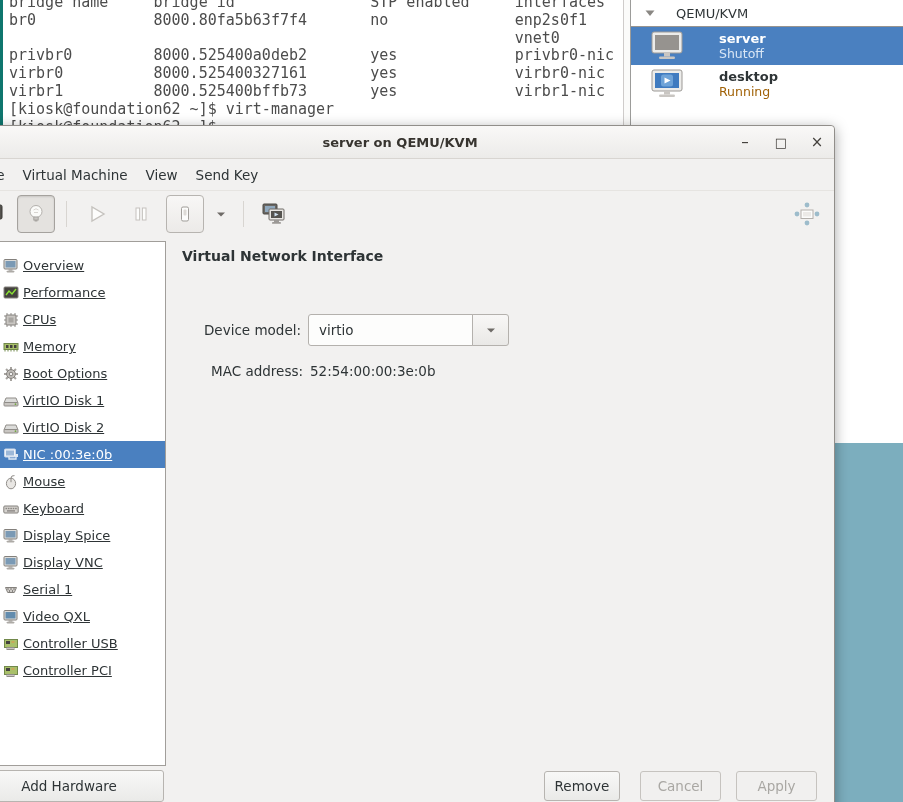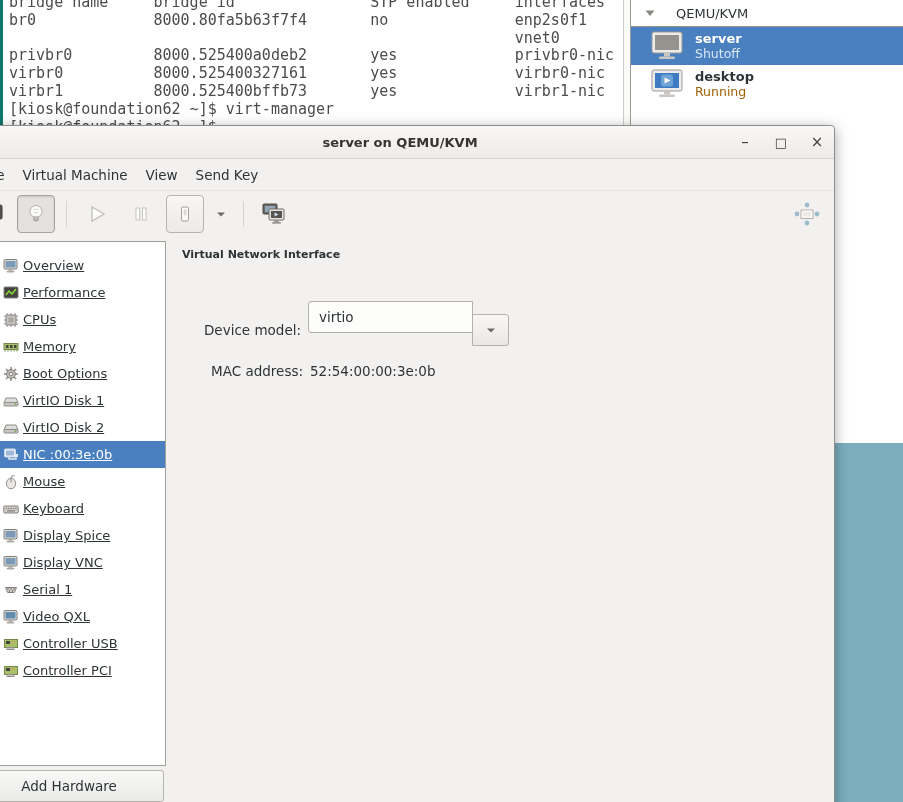--- a/index.html
+++ b/index.html
@@ -28,21 +28,21 @@
   }
 
   
   .vmm-main {
     position:absolute; left:630px; top:0; width:273px; height:443px;
     background:#ffffff; border-left:1px solid #9c9c9a;
   }
   .conn-row { height:27px; display:flex; align-items:center; padding-left:13px;
               border-bottom:1px solid #98948f;gap:10px; }
   .conn-row .expander { width:12px; height:12px; margin-right:10px; }
-  .vm-row { height:38px; display:flex; align-items:center; padding-left:18px; cursor:default; }
+  .vm-row { height:38px; display:flex; align-items:center; padding-left:18px; cursor:default;gap:24px; }
   .vm-row .vm-icon { width:36px; height:30px; margin-right:10px; flex:none; }
   .vm-name { font-weight:bold; font-size:13px; line-height:15px; }
   .vm-status { font-size:12.5px; line-height:14px; color:#a16207; }
   .vm-row.selected { background:#4a80c0; color:#ffffff; }
   .vm-row.selected .vm-status { color:#d9e6f5; }
 
   
   .details-window {
     position:absolute; left:-35px; top:125px; width:870px; height:690px;
     background:#f2f1f0; border:1px solid #918e8a; border-radius:4px 4px 0 0;
@@ -90,35 +90,35 @@
   .btn {
     background:linear-gradient(#f8f8f7,#eaeae8); border:1px solid #b7b4b0;
     border-radius:3px; font-size:13.5px; color:#2e3436;
     display:flex; align-items:center; justify-content:center; cursor:default;
   }
   .btn.disabled { color:#a9a7a3; background:#f1f0ef; border-color:#c6c3bf; }
   .add-hw { position:absolute; left:8px; top:644px; width:190px; height:32px; }
 
   
   .panel { position:absolute; left:200px; top:112px; right:0; bottom:0; }
-  .panel-heading { position:absolute; left:16px; top:10px; font-weight:bold; font-size:11px; }
+  .panel-heading { position:absolute; left:16px; top:10px; font-weight:bold; font-size:14px; }
   .field-label { position:absolute; left:0; text-align:right; font-size:13.5px; color:#2e3436; }
   .lbl-net   { top:35px;  width:135px; line-height:31px; }
   .lbl-model { top:76px;  width:135px; line-height:32px; }
   .lbl-mac   { top:124px; width:137px; line-height:18px; }
   .dropdown {
     position:absolute; left:142px; top:35px; width:511px; height:31px;
     background:linear-gradient(#fbfbfa,#eeedec); border:1px solid #b4b1ad; border-radius:3px;
   }
   .dd-focus { position:absolute; left:3px; top:3px; bottom:3px; right:28px;
               border:1px dotted #8f8f8d; }
   .dd-text { position:absolute; left:13px; top:0; line-height:29px; font-size:13.5px; }
   .dd-arrow { position:absolute; right:8px; top:7px; width:16px; height:16px; }
   .combo-entry {
-    position:absolute; left:142px; top:63px; width:165px; height:32px;
+    position:absolute; left:142px; top:76px; width:165px; height:32px;
     background:#fdfdfc; border:1px solid #b4b1ad; border-radius:3px 0 0 3px;
     line-height:30px; padding-left:10px; font-size:13.5px;
   }
   .combo-btn {
     position:absolute; left:306px; top:76px; width:37px; height:32px;
     background:linear-gradient(#f8f7f6,#e9e8e6); border:1px solid #b4b1ad;
     border-radius:0 3px 3px 0; display:flex; align-items:center; justify-content:center;
   }
   .mac-value { position:absolute; left:144px; top:124px; font-size:13.5px; line-height:18px; }
   .action-buttons { position:absolute; top:533px; right:17px; display:flex; }
@@ -485,14 +485,19 @@
       <span>
           <svg viewBox="0 0 16 16" width="16" height="16">
             <path d="M4 6.5l4 4 4-4z" fill="#6e6b67"></path>
           </svg>
         </span>
     </div>
 
     <span class="field-label lbl-mac">MAC address:</span>
     <span class="mac-value">52:54:00:00:3e:0b</span>
 
+    <div class="action-buttons">
+      <div class="btn btn-remove">Remove</div>
+      <div class="btn btn-cancel disabled">Cancel</div>
+      <div class="btn btn-apply disabled">Apply</div>
+    </div>
   </div>
 </div>
 
 </body></html>

